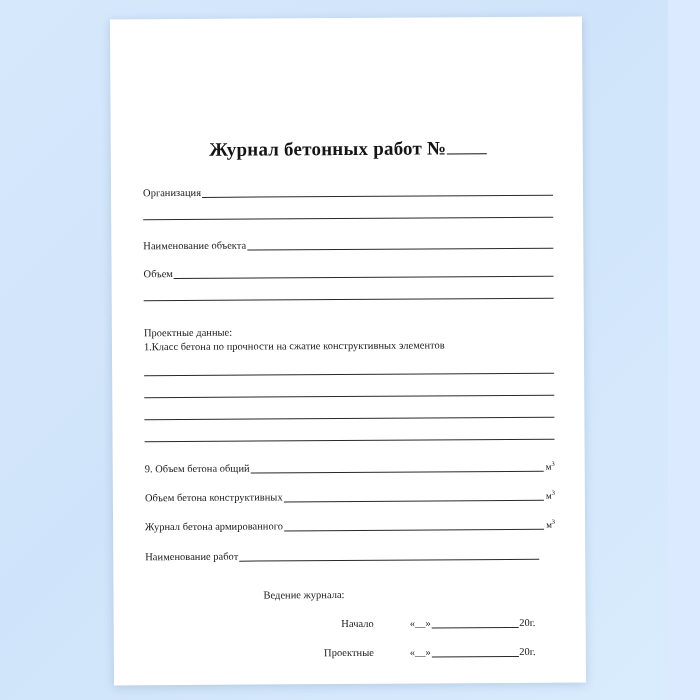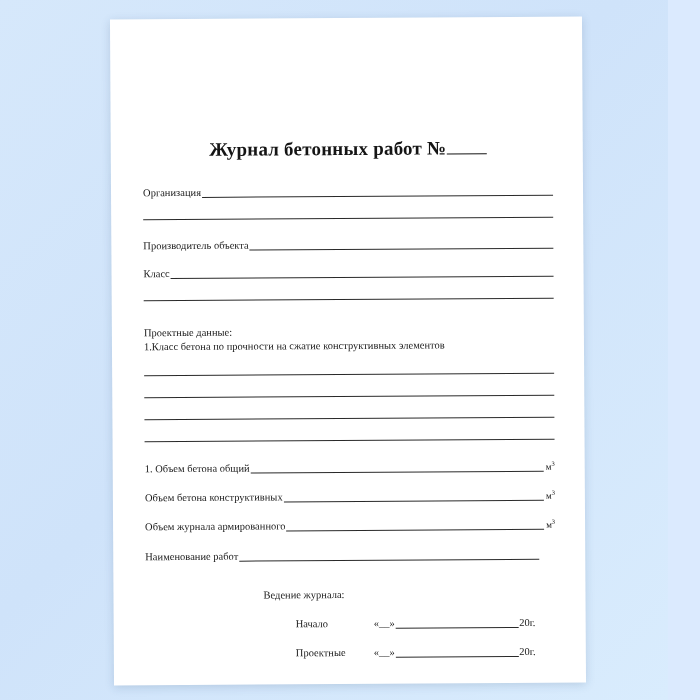--- a/index.html
+++ b/index.html
@@ -108,23 +108,25 @@
     display: flex;
     align-items: flex-end;
     font-size: 10.5px;
     color: #1a1a1a;
     margin-top: 18px;
     padding-left: 150px;
     white-space: nowrap;
   }
   .jrow .jlabel {
     flex: 0 0 78px;
+    text-align: right;
   }
   .jrow .quote {
     flex: 0 0 auto;
+    margin-left: 36px;
   }
   .jrow .jfill {
     flex: 1 1 auto;
     border-bottom: 1px solid #2a2a2a;
     height: 10px;
     margin: 0 1px;
   }
   .jrow .jyear {
     flex: 0 0 auto;
   }
@@ -152,52 +154,52 @@
 
       <div class="block">
         <div class="line">
           <span class="lbl">Организация</span>
           <span class="fill"></span>
         </div>
         <div class="blank-line"></div>
       </div>
 
       <div class="line" style="margin-top:20px;">
-        <span class="lbl">Производитель объекта</span>
+        <span class="lbl">Наименование объекта</span>
         <span class="fill"></span>
       </div>
 
       <div class="line" style="margin-top:17px;">
-        <span class="lbl">Класс</span>
+        <span class="lbl">Объем</span>
         <span class="fill"></span>
       </div>
       <div class="blank-line"></div>
 
       <div class="section-head">Проектные данные:</div>
       <div class="plain tight">1.Класс бетона по прочности на сжатие конструктивных элементов</div>
 
       <div class="blank-line"></div>
       <div class="blank-line"></div>
       <div class="blank-line"></div>
       <div class="blank-line"></div>
 
       <div class="line" style="margin-top:20px;">
-        <span class="lbl">1. Объем бетона общий</span>
+        <span class="lbl">9. Объем бетона общий</span>
         <span class="fill"></span>
         <span class="unit"><span>м</span><sup>3</sup></span>
       </div>
 
       <div class="line" style="margin-top:17px;">
         <span class="lbl">Объем бетона конструктивных</span>
         <span class="fill"></span>
         <span class="unit"><span>м</span><sup>3</sup></span>
       </div>
 
       <div class="line" style="margin-top:17px;">
-        <span class="lbl">Объем журнала армированного</span>
+        <span class="lbl">Журнал бетона армированного</span>
         <span class="fill"></span>
         <span class="unit"><span>м</span><sup>3</sup></span>
       </div>
 
       <div class="line" style="margin-top:19px;">
         <span class="lbl">Наименование работ</span>
         <span class="fill" style="margin-right:16px;"></span>
       </div>
 
       <div class="journal-head">Ведение журнала:</div>

